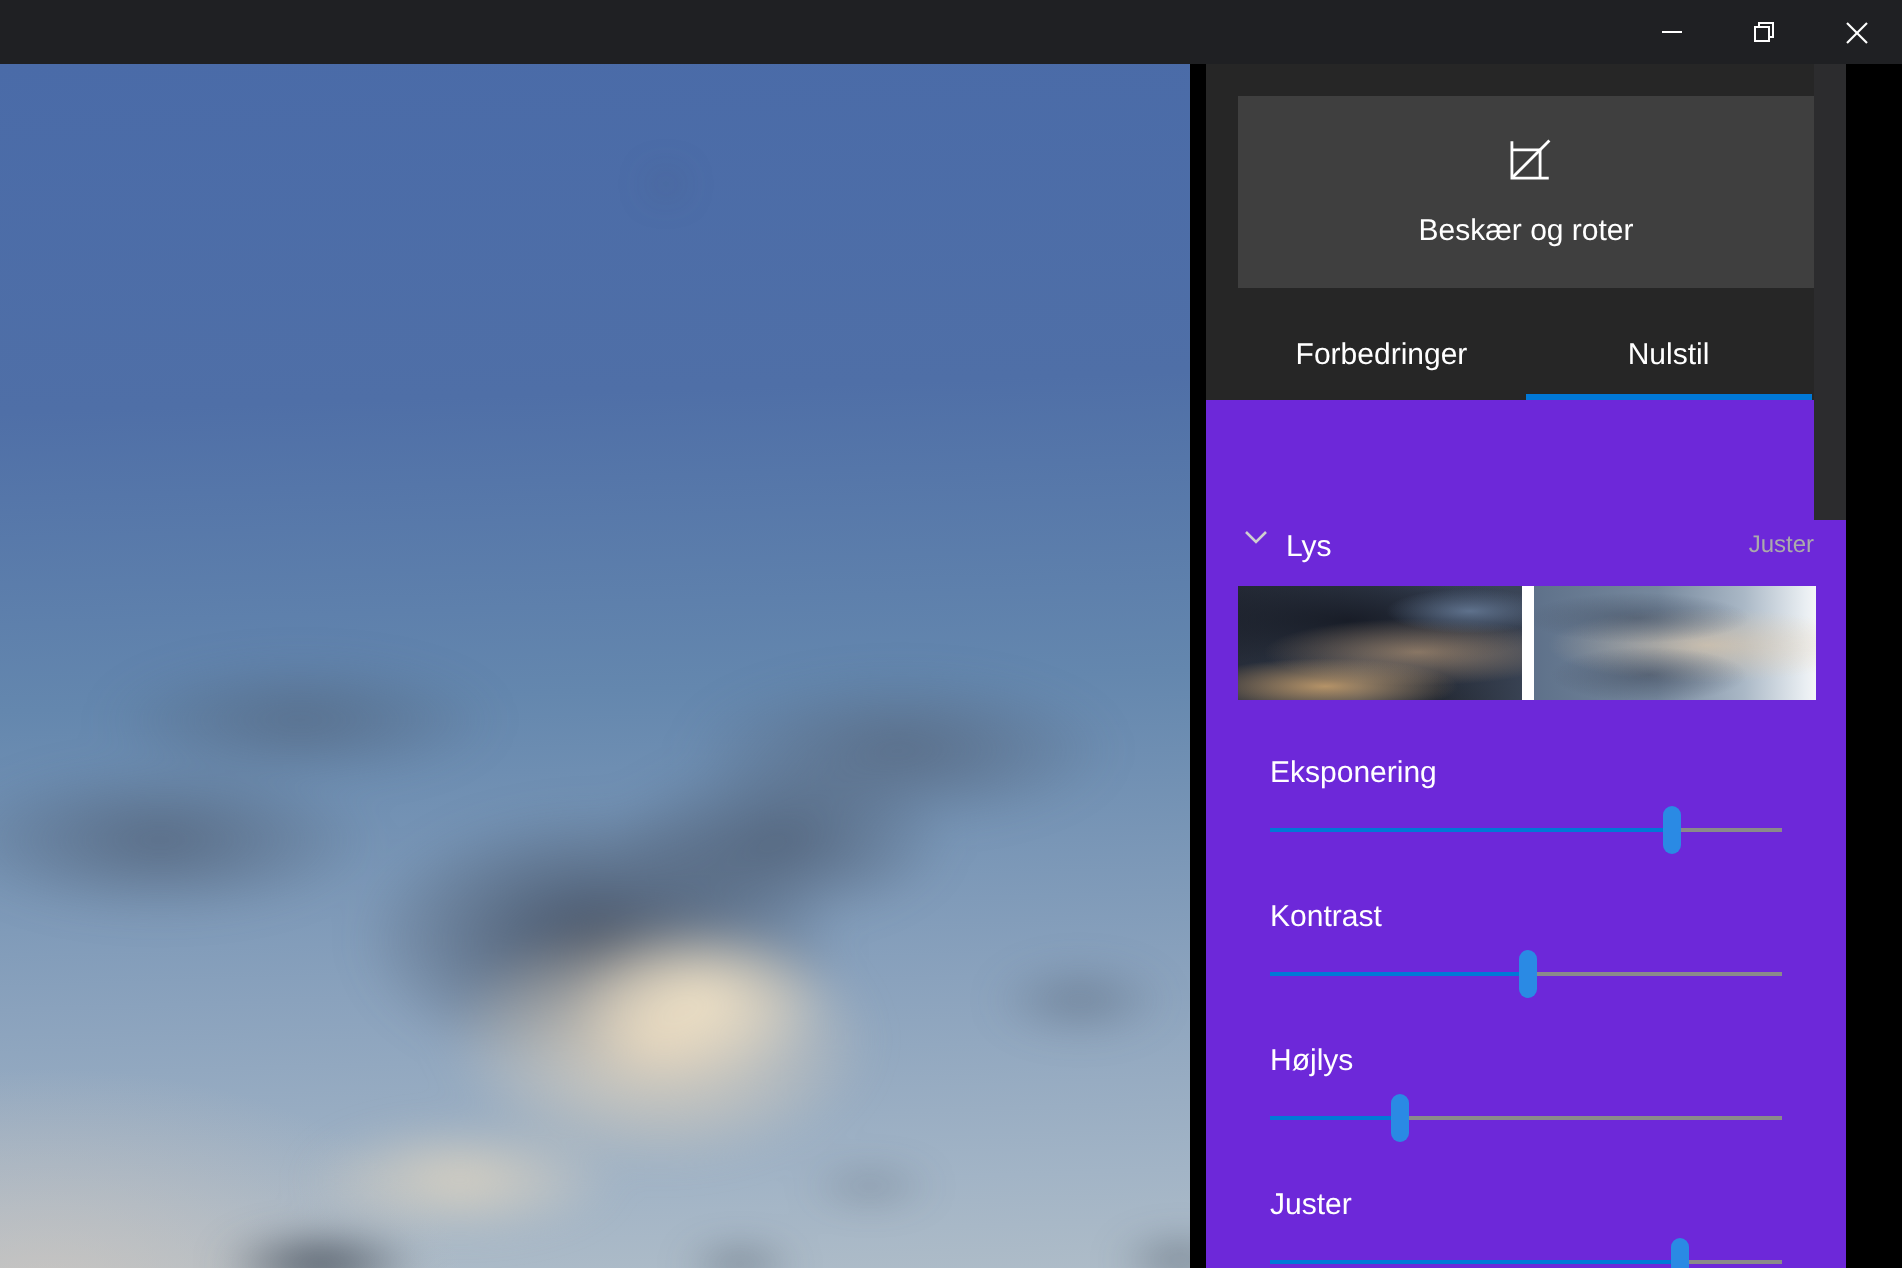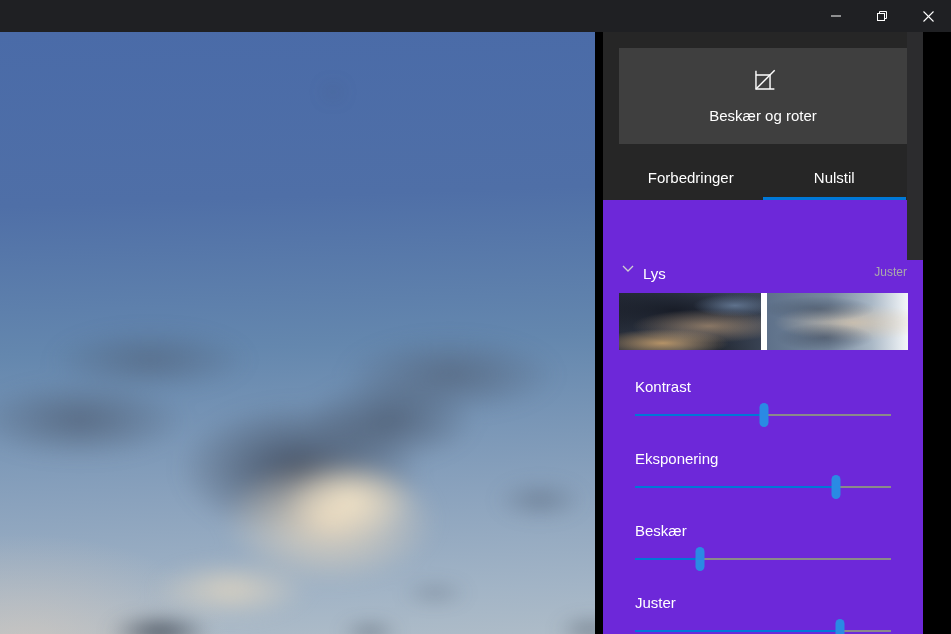--- a/index.html
+++ b/index.html
@@ -212,37 +212,37 @@
   </div>
 
   <div class="preview">
     <div class="preview-left"></div>
     <div class="preview-right"></div>
     <div class="preview-divider" style="left: 50%;"></div>
   </div>
 
   <div class="sliders">
     <div class="slider-group">
+      <div class="slider-label">Eksponering</div>
+      <div class="slider">
+        <div class="slider-track"></div>
+        <div class="slider-fill" style="width: 78.5%;"></div>
+        <div class="slider-thumb" style="left: 78.5%;"></div>
+      </div>
+    </div>
+    <div class="slider-group">
       <div class="slider-label">Kontrast</div>
       <div class="slider">
         <div class="slider-track"></div>
         <div class="slider-fill" style="width: 50.5%;"></div>
         <div class="slider-thumb" style="left: 50.5%;"></div>
       </div>
     </div>
     <div class="slider-group">
-      <div class="slider-label">Eksponering</div>
-      <div class="slider">
-        <div class="slider-track"></div>
-        <div class="slider-fill" style="width: 78.5%;"></div>
-        <div class="slider-thumb" style="left: 78.5%;"></div>
-      </div>
-    </div>
-    <div class="slider-group">
-      <div class="slider-label">Beskær</div>
+      <div class="slider-label">Højlys</div>
       <div class="slider">
         <div class="slider-track"></div>
         <div class="slider-fill" style="width: 25.5%;"></div>
         <div class="slider-thumb" style="left: 25.5%;"></div>
       </div>
     </div>
     <div class="slider-group">
       <div class="slider-label">Juster</div>
       <div class="slider">
         <div class="slider-track"></div>

